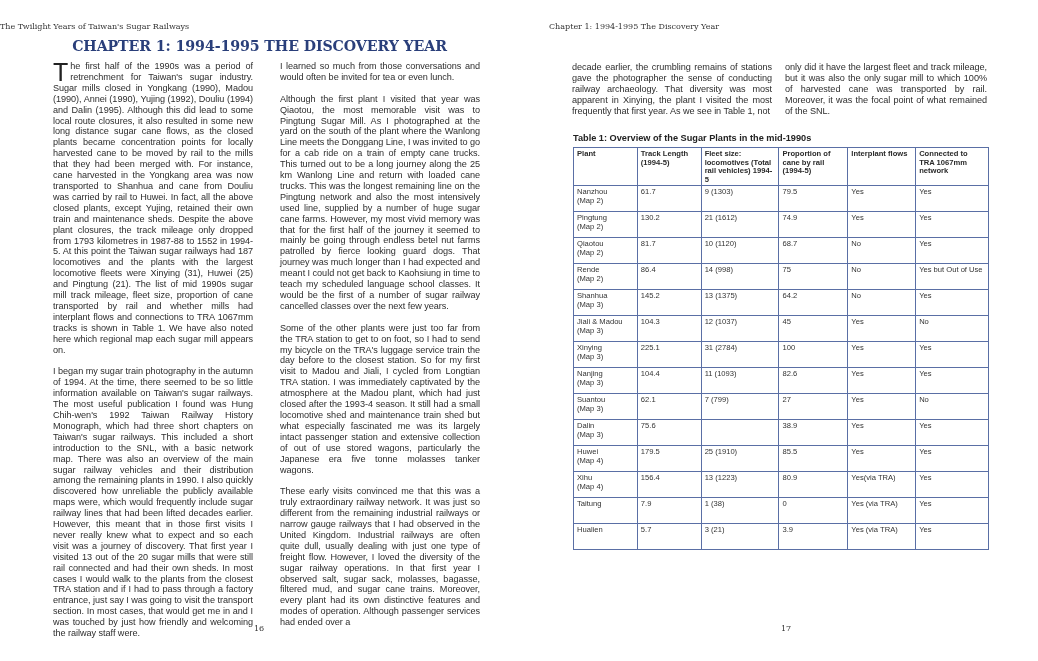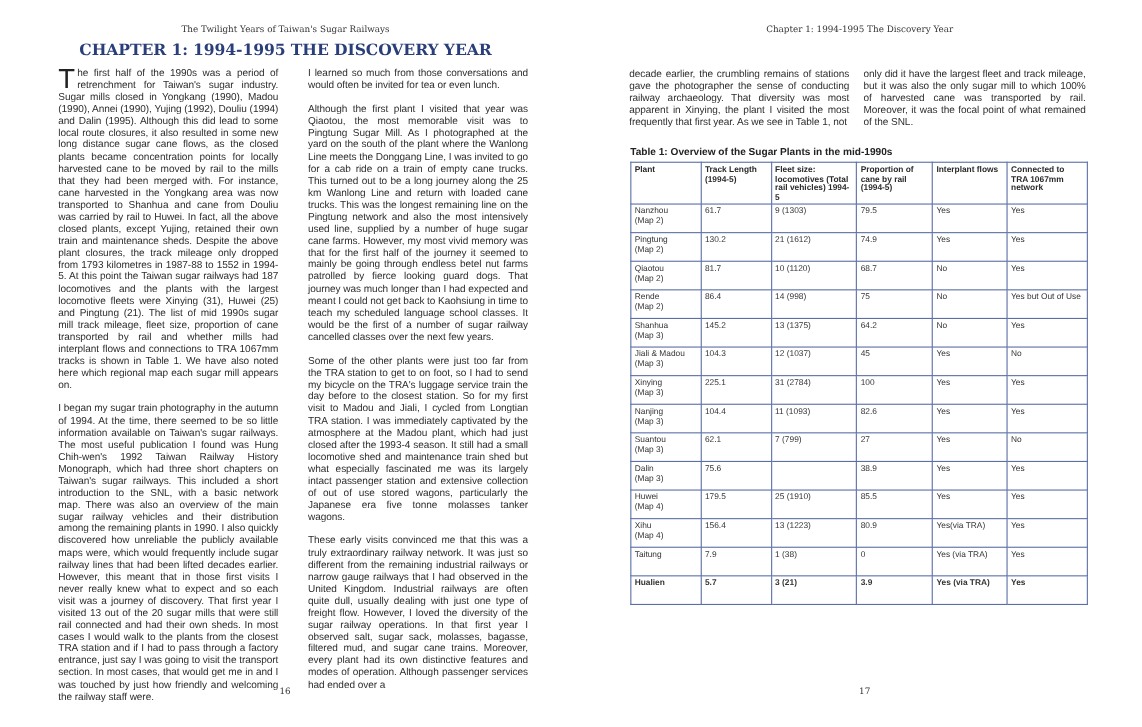--- a/index.html
+++ b/index.html
@@ -5,21 +5,21 @@
   * { box-sizing: border-box; margin: 0; padding: 0; }
   html, body { width: 1038px; height: 661px; background: #ffffff; overflow: hidden; }
   body { position: relative; font-family: "Liberation Sans", sans-serif; color: #2a2a2a; }
 
   .page { position: absolute; top: 0; height: 661px; }
   .page-left { left: 0; width: 519px; }
   .page-right { left: 519px; width: 519px; }
 
   .running-head {
     position: absolute; top: 22px; left: 0; width: 100%;
-    text-align: center; font-family: "DejaVu Serif", serif; font-size: 8px; color: #333;
+    text-align: left; font-family: "DejaVu Serif", serif; font-size: 8px; color: #333;
   }
   .page-left .running-head { left: 0; width: 519px; }
   .page-right .running-head { left: 30px; width: 465px; }
 
   .chapter-title {
     position: absolute; top: 38px; left: 0; width: 519px; text-align: center;
     font-family: "DejaVu Serif", serif; font-weight: bold; font-size: 14.2px;
     color: #2a3f7a; letter-spacing: -0.1px;
   }
 
@@ -55,21 +55,21 @@
   table.overview {
     position: absolute; left: 573px; top: 147px; width: 416px;
     border-collapse: collapse; font-size: 7.6px; color: #333; padding-left: 20px;
   }
   table.overview th, table.overview td {
     border: 1.2px solid #5a6fa5; vertical-align: top; text-align: left;
     padding: 2px 3px 0 3px; line-height: 8.5px;
   }
   table.overview th { font-weight: bold; height: 38px; color: #2a2a2a; }
   table.overview td { height: 26px; }
-  table.overview tr.last td { height: 26px; font-weight: bold; }
+  table.overview tr.last td { height: 26px; }
   .w1 { width: 64px; } .w2 { width: 64px; } .w3 { width: 78px; }
   .w4 { width: 69px; } .w5 { width: 68px; } .w6 { width: 73px; }
   .cell-line { display: block; }
 </style>
 </head>
 <body>
 
 <div class="page page-left">
   <div class="running-head">The Twilight Years of Taiwan's Sugar Railways</div>
   <h1 class="chapter-title">CHAPTER 1: 1994-1995 THE DISCOVERY YEAR</h1>

